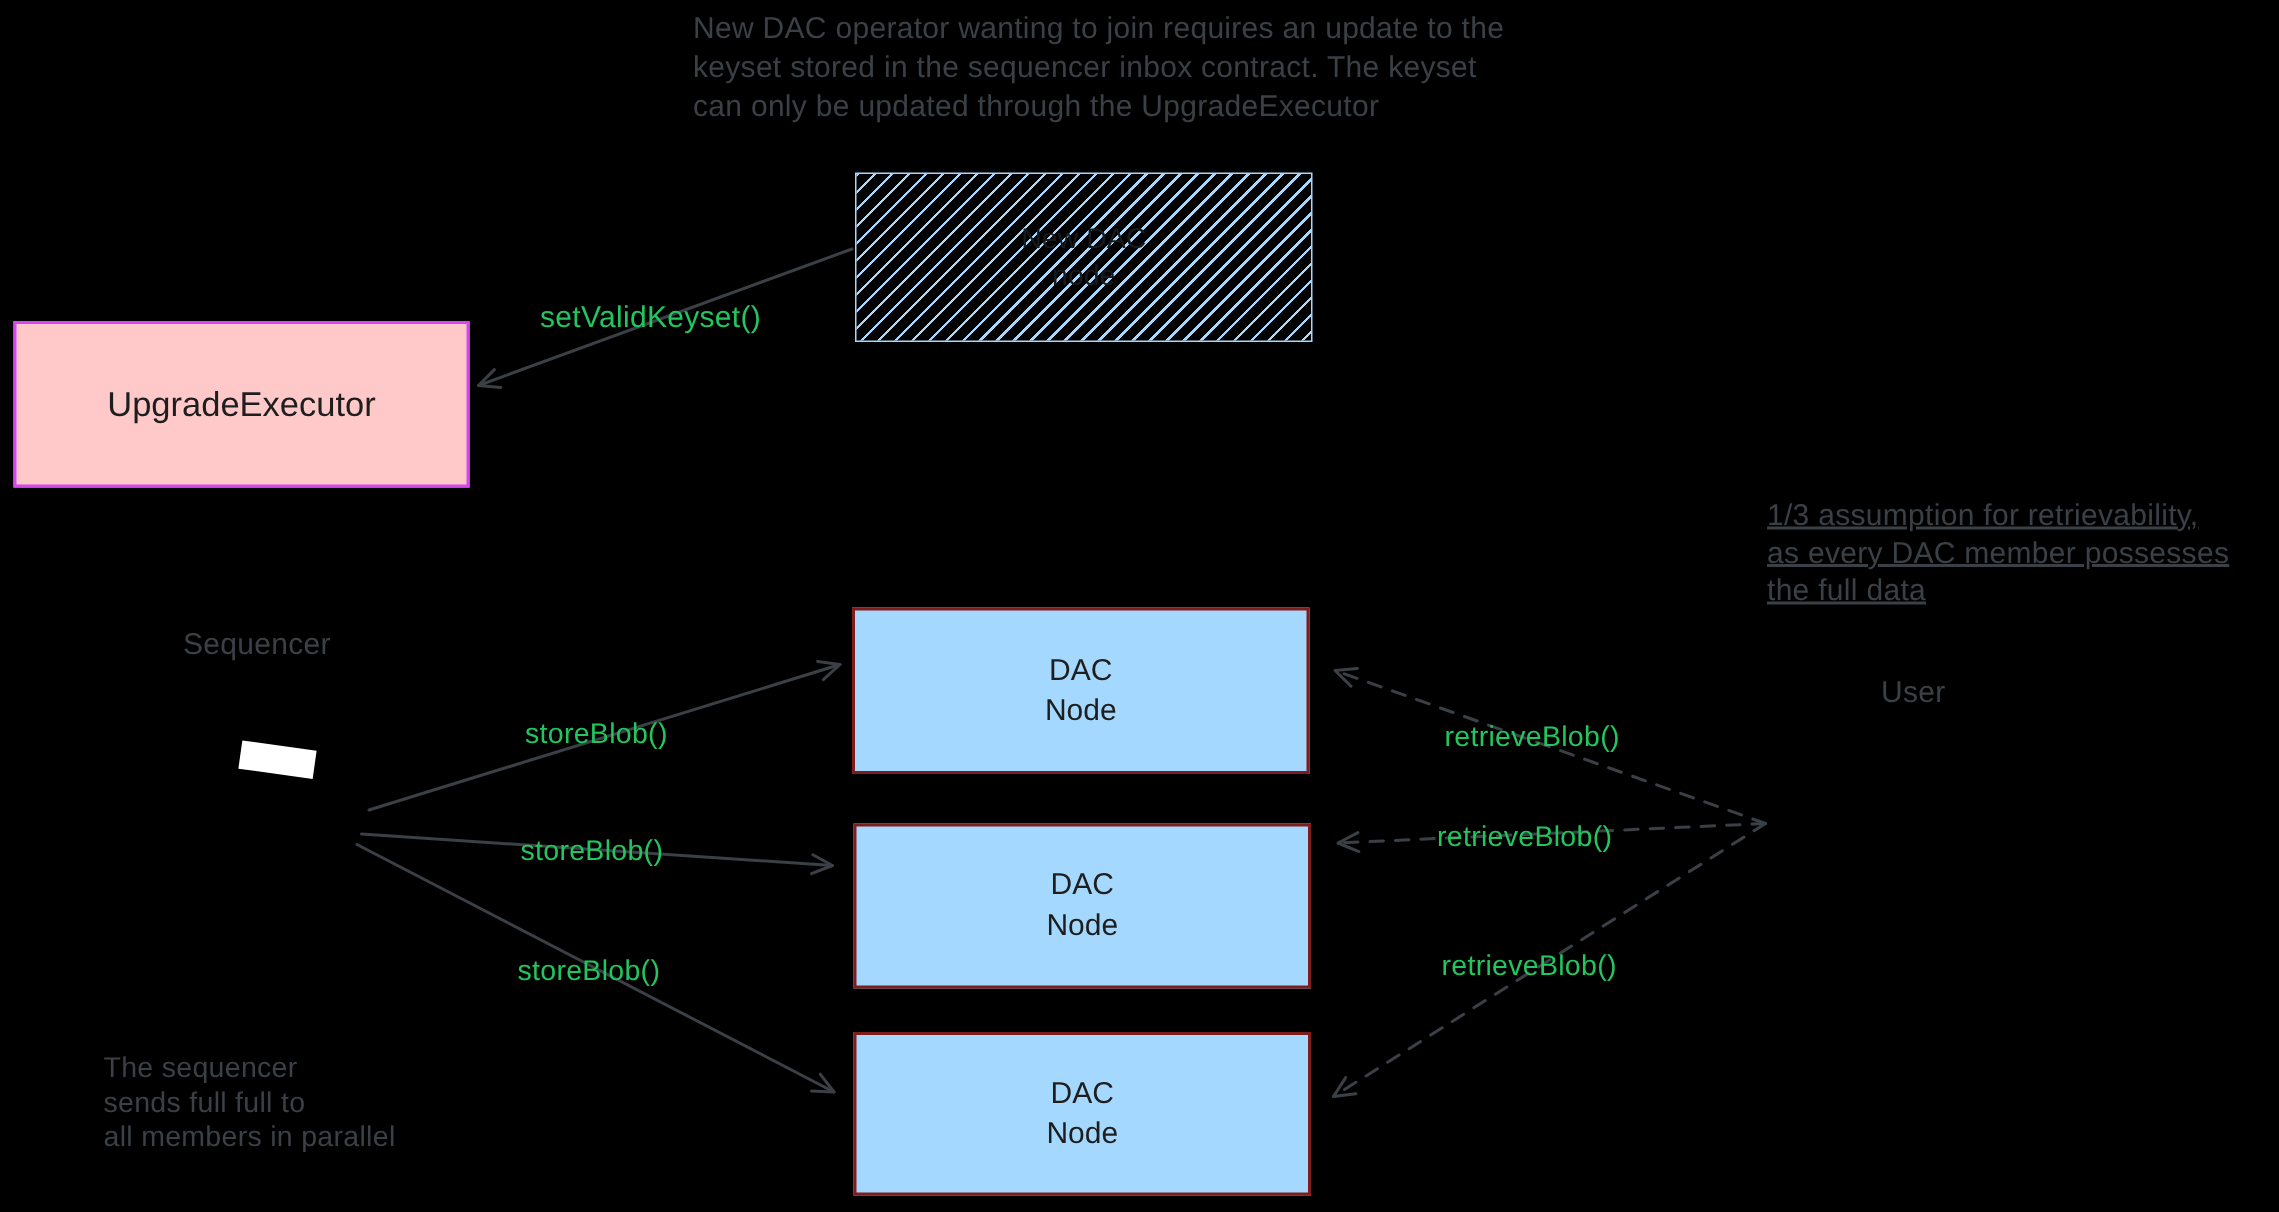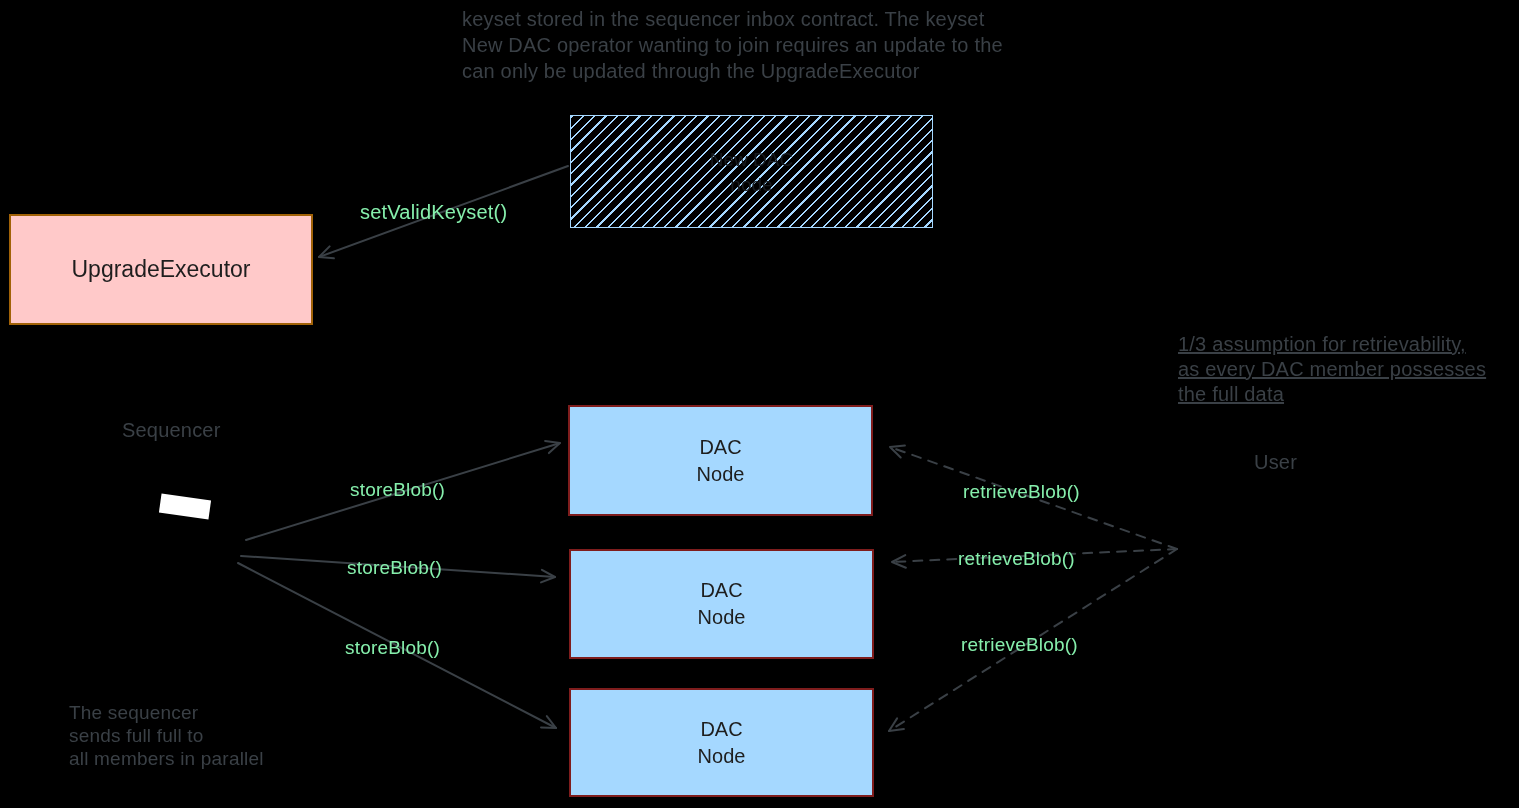--- a/index.html
+++ b/index.html
@@ -13,21 +13,21 @@
   .note{
     position:absolute;
     color:#3a4046;
     font-size:20px;
     line-height:26px;
     letter-spacing:.2px;
     white-space:nowrap;
   }
   .edge-label{
     position:absolute;
-    color:#86efac;
+    color:#22c55e;
     font-size:19px;
     white-space:nowrap;
     letter-spacing:.2px;
   }
   .box{
     position:absolute;
     display:flex;
     flex-direction:column;
     align-items:center;
     justify-content:center;
@@ -36,30 +36,30 @@
   }
   .box .bl{
     color:#1e1e1e;
     font-size:20px;
     line-height:27px;
     white-space:nowrap;
   }
   .upgrade-box{
     left:9px;top:214px;width:304px;height:111px;
     background:#ffc9c9;
-    border:2px solid #a16207;
+    border:2px solid #d946ef;
   }
   .upgrade-box .bl{font-size:23px;}
   .dac-box{
     width:305px;height:111px;
     background:#a5d8ff;
     border:2px solid #7f1d1d;
   }
   .hatch-box{
-    left:570px;top:115px;width:363px;height:113px;
+    left:570px;top:115px;width:305px;height:113px;
     border:1.5px solid #a5d8ff;
     background:repeating-linear-gradient(135deg,#a5d8ff 0px,#a5d8ff 1.6px,transparent 1.6px,transparent 8px);
   }
   .hatch-box .bl{
     color:#171b1f;
     font-size:19px;
     line-height:25px;
   }
   .seq-shape{
     position:absolute;
@@ -104,22 +104,22 @@
       <line class="wire dashed" x1="1177" y1="549" x2="892" y2="562"></line>
       <polyline class="wire" points="905.3,555.1 892,562 905.9,567.7"></polyline>
     </g>
     <g>
       <line class="wire dashed" x1="1177" y1="549" x2="889" y2="731"></line>
       <polyline class="wire" points="897.1,718.4 889,731 903.9,729.1"></polyline>
     </g>
   </svg>
 
   <div class="note" style="left:462px;top:6px;">
+    <div>New DAC operator wanting to join requires an update to the</div>
     <div>keyset stored in the sequencer inbox contract. The keyset</div>
-    <div>New DAC operator wanting to join requires an update to the</div>
     <div>can only be updated through the UpgradeExecutor</div>
   </div>
 
   <div class="box hatch-box">
     <div class="bl">New DAC</div>
     <div class="bl">node</div>
   </div>
 
   <div class="edge-label" style="left:360px;top:201px;font-size:20px;">setValidKeyset()</div>
 

